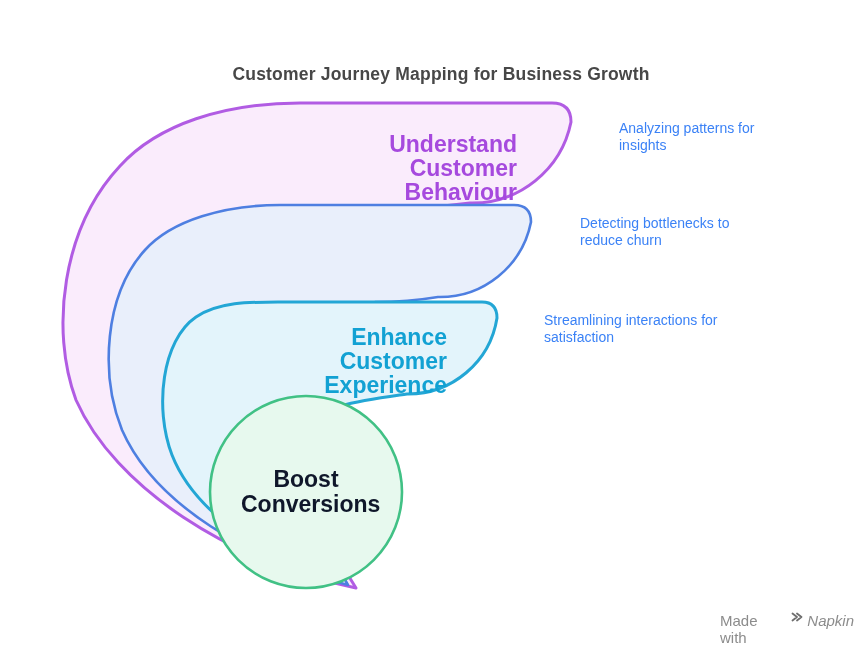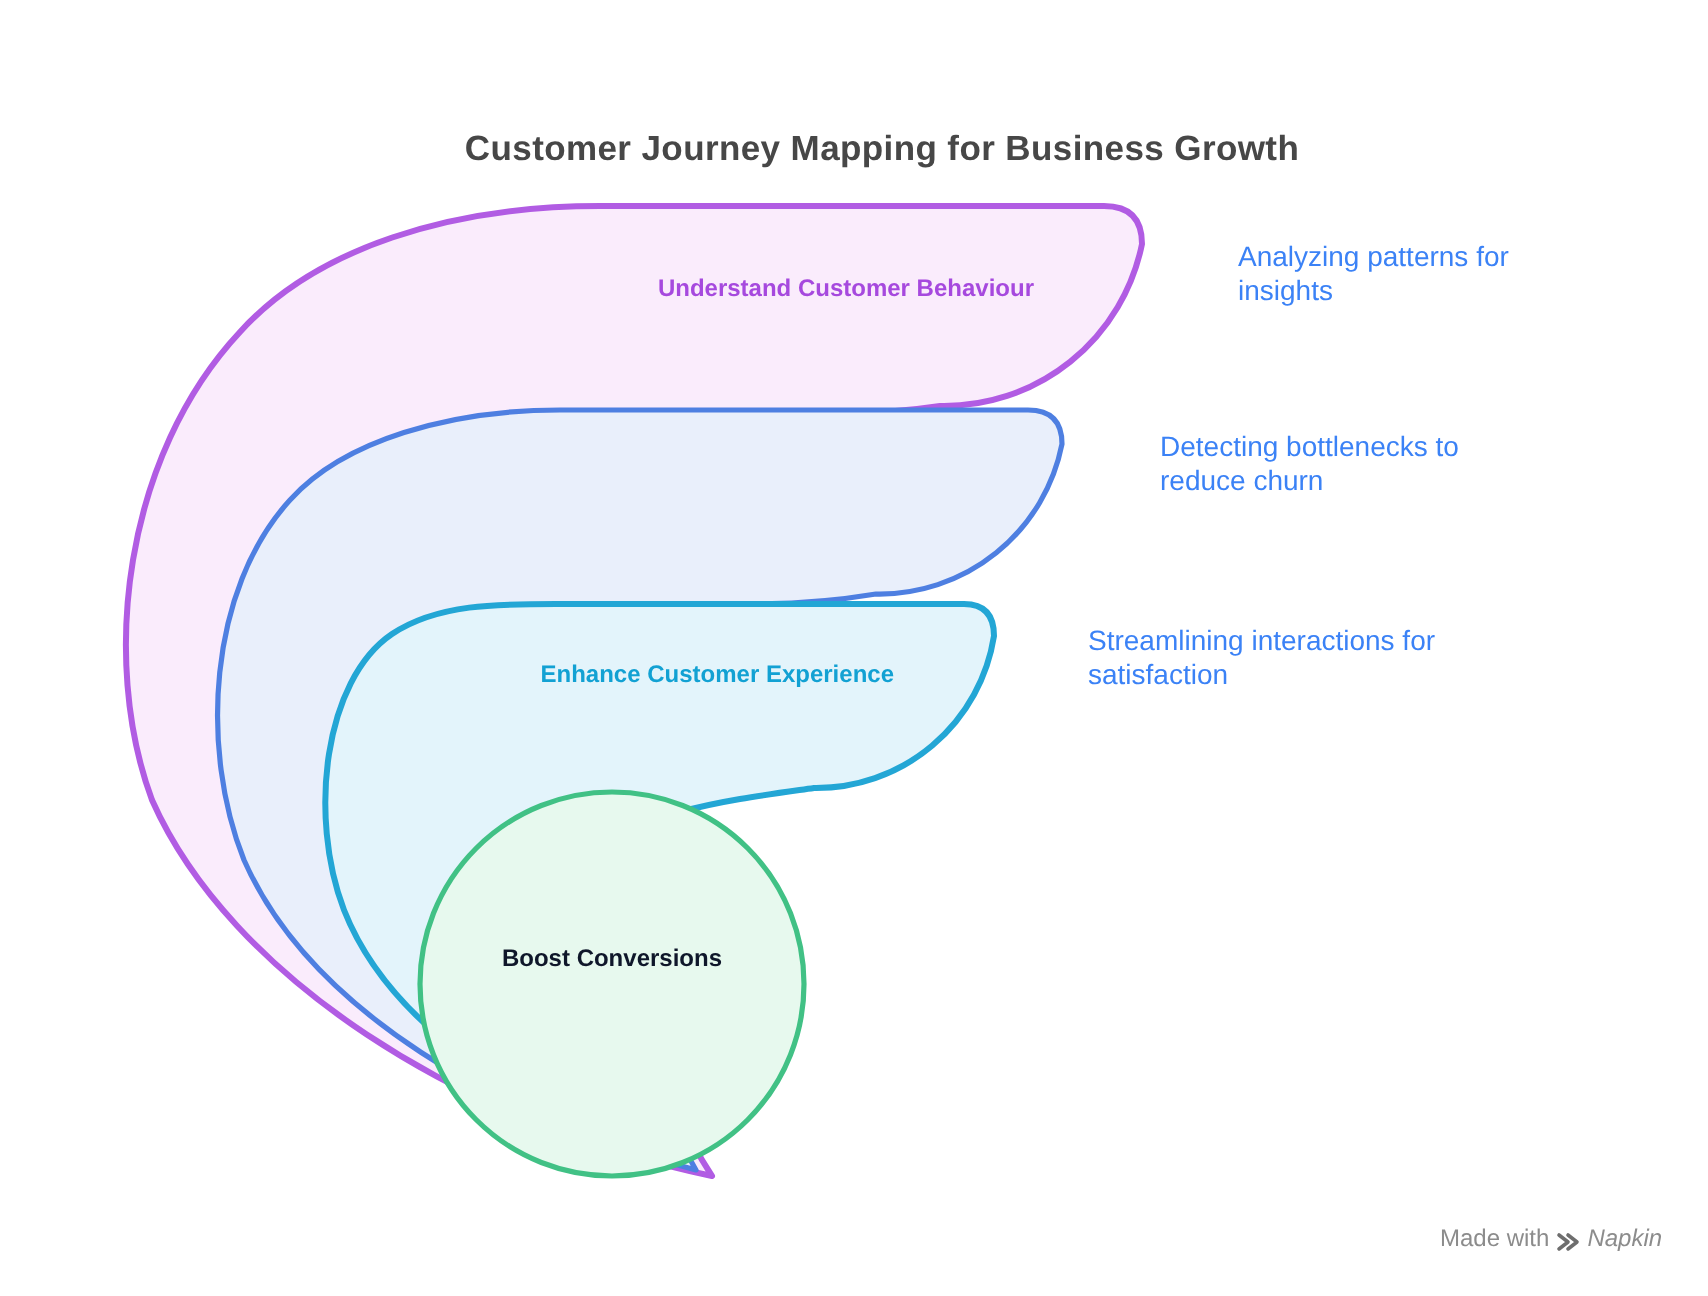--- a/index.html
+++ b/index.html
@@ -1,32 +1,32 @@
 <!DOCTYPE html>
 <html><head>
 <meta charset="utf-8">
 <style>
   html,body{margin:0;padding:0;background:#ffffff;}
   .canvas{position:relative;width:854px;height:648px;background:#ffffff;overflow:hidden;
           font-family:"Liberation Sans", sans-serif;}
   .title{position:absolute;left:0;top:50px;width:854px;margin:14px;text-align:center;
          font-size:17.5px;font-weight:600;color:#474747;letter-spacing:.2px;}
   svg.shapes{position:absolute;left:0;top:0;}
-  .label{position:absolute;font-weight:700;font-size:12px;line-height:24px;}
+  .label{position:absolute;font-weight:700;font-size:23px;line-height:24px;}
   .l1{left:317px;top:132px;width:200px;text-align:right;}
   .l2{left:265px;top:241px;width:215px;text-align:right;}
   .l3{left:247px;top:325px;width:200px;text-align:right;}
   .l4{left:241px;top:467px;width:130px;text-align:center;line-height:25px;}
   .desc{position:absolute;font-size:14px;line-height:17px;color:#3b82f6;font-weight:400;}
   .d1{left:619px;top:120px;width:170px;}
   .d2{left:580px;top:215px;width:180px;}
   .d3{left:544px;top:312px;width:222px;}
   .d4{left:447px;top:456px;width:188px;}
-  .watermark{position:absolute;left:720px;top:612px;display:flex;align-items:flex-end;gap:3px;
-             font-size:12px;color:#8C8C8C;}
+  .watermark{position:absolute;left:720px;top:612px;display:flex;align-items:flex-start;gap:3px;
+             font-size:15px;color:#8C8C8C;}
   .watermark .brand{color:#8C8C8C;font-style:italic;}
   .logo{display:inline-block;}
 </style>
 </head>
 <body>
 
 <div class="canvas">
 
   <h1 class="title">Customer Journey Mapping for Business Growth</h1>
 

